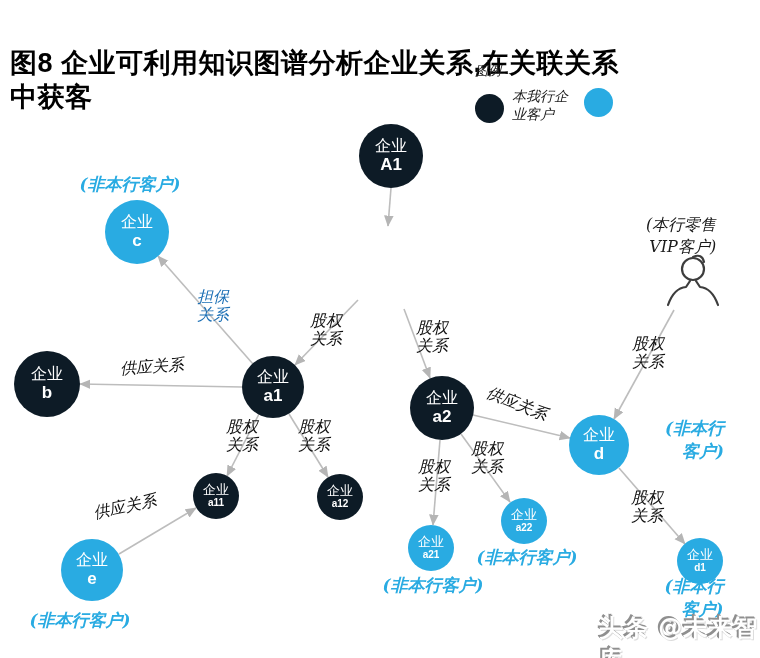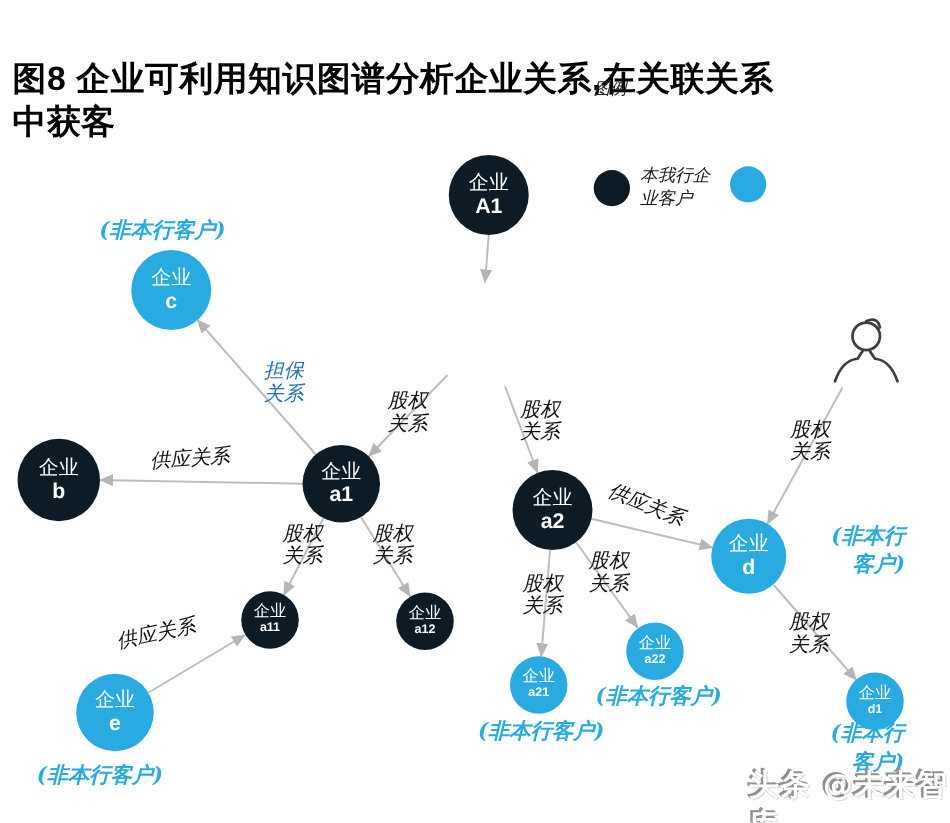--- a/index.html
+++ b/index.html
@@ -8,21 +8,21 @@
 
   .title { position:absolute; left:10px; top:4px; width:710px;
            font-family:"Liberation Sans",sans-serif; font-weight:700;
            font-size:27px; line-height:1.25; color:#000;
            white-space:pre-line; letter-spacing:0.5px;margin-top:43px; }
 
   .legend { position:absolute; left:475px; top:62px; }
   .legend-heading { font-family:"DejaVu Serif",serif; font-style:italic;
            font-size:13px; color:#222; margin-bottom:7px; }
   .legend-items { display:flex; gap:16px; align-items:flex-start; }
-  .legend-item { display:flex; gap:8px; align-items:center;margin-top:45px; }
+  .legend-item { display:flex; gap:8px; align-items:flex-end; }
   .dot { width:29px; height:29px; border-radius:50%; flex:0 0 auto; margin-top:1px; }
   .dot.dark { background:#0d1b26; }
   .dot.blue { background:#29abe2; }
   .legend-label { font-family:"DejaVu Serif",serif; font-style:italic;
            font-size:14px; line-height:1.3; color:#1a1a1a; white-space:pre-line; }
 
   .edges { position:absolute; left:0; top:0; width:760px; height:658px; }
 
   .node { position:absolute; border-radius:50%; color:#fff;
           display:flex; flex-direction:column; align-items:center;
@@ -144,21 +144,21 @@
   </div>
   <div class="node blue" style="left:569px;top:415px;width:60px;height:60px">
     <span class="l1">企业</span>
     <span class="l2">d</span>
   </div>
   <div class="node blue node-sm" style="left:677px;top:538px;width:46px;height:46px">
     <span class="l1">企业</span>
     <span class="l2">d1</span>
   </div>
 
-  <div class="elabel blue" style="left:227px;top:306px">担保
+  <div class="elabel blue" style="left:213px;top:306px">担保
 关系</div>
   <div class="elabel rot-m4" style="left:152px;top:367px">供应关系</div>
   <div class="elabel" style="left:326px;top:330px">股权
 关系</div>
   <div class="elabel" style="left:432px;top:337px">股权
 关系</div>
   <div class="elabel" style="left:242px;top:436px">股权
 关系</div>
   <div class="elabel" style="left:314px;top:436px">股权
 关系</div>
@@ -172,20 +172,22 @@
 关系</div>
   <div class="elabel" style="left:647px;top:507px">股权
 关系</div>
 
   <div class="note" style="left:130px;top:184px">(非本行客户)</div>
   <div class="note" style="left:80px;top:620px">(非本行客户)</div>
   <div class="note" style="left:433px;top:585px">(非本行客户)</div>
   <div class="note" style="left:527px;top:557px">(非本行客户)</div>
   <div class="note" style="left:688px;top:440px">(非本行客户)</div>
   <div class="note" style="left:687px;top:598px">(非本行客户)</div>
+  <div class="note dark-note" style="left:681px;top:236px">(本行零售
+VIP客户)</div>
 
   <svg class="person" width="64" height="56" viewBox="0 0 64 56">
     <g fill="none" stroke="#3d3d3d" stroke-width="2.2" stroke-linecap="round" stroke-linejoin="round">
       <circle cx="32" cy="16" r="11"></circle>
       <path d="M32 4 q9 -4 11 5"></path>
       <path d="M7 52 q6 -17 18 -18 l4 -6 m6 0 l4 6 q12 1 18 18"></path>
     </g>
   </svg>
 
   <div class="watermark">头条 @未来智库</div>

